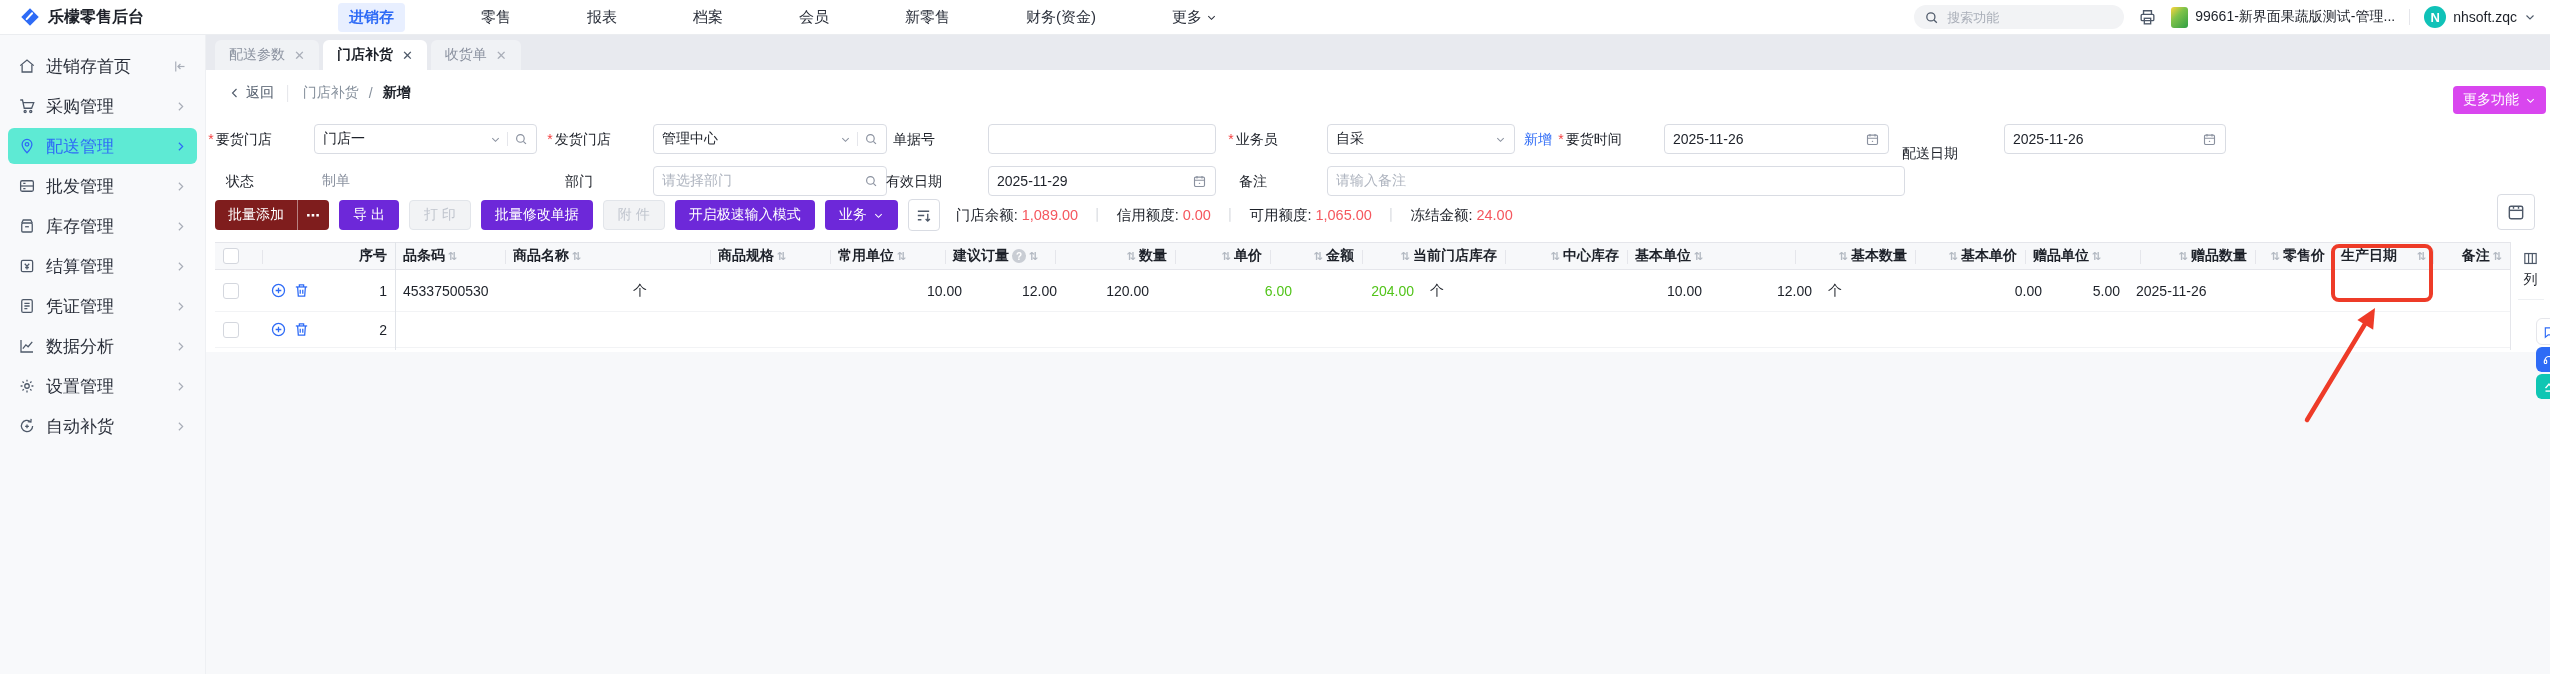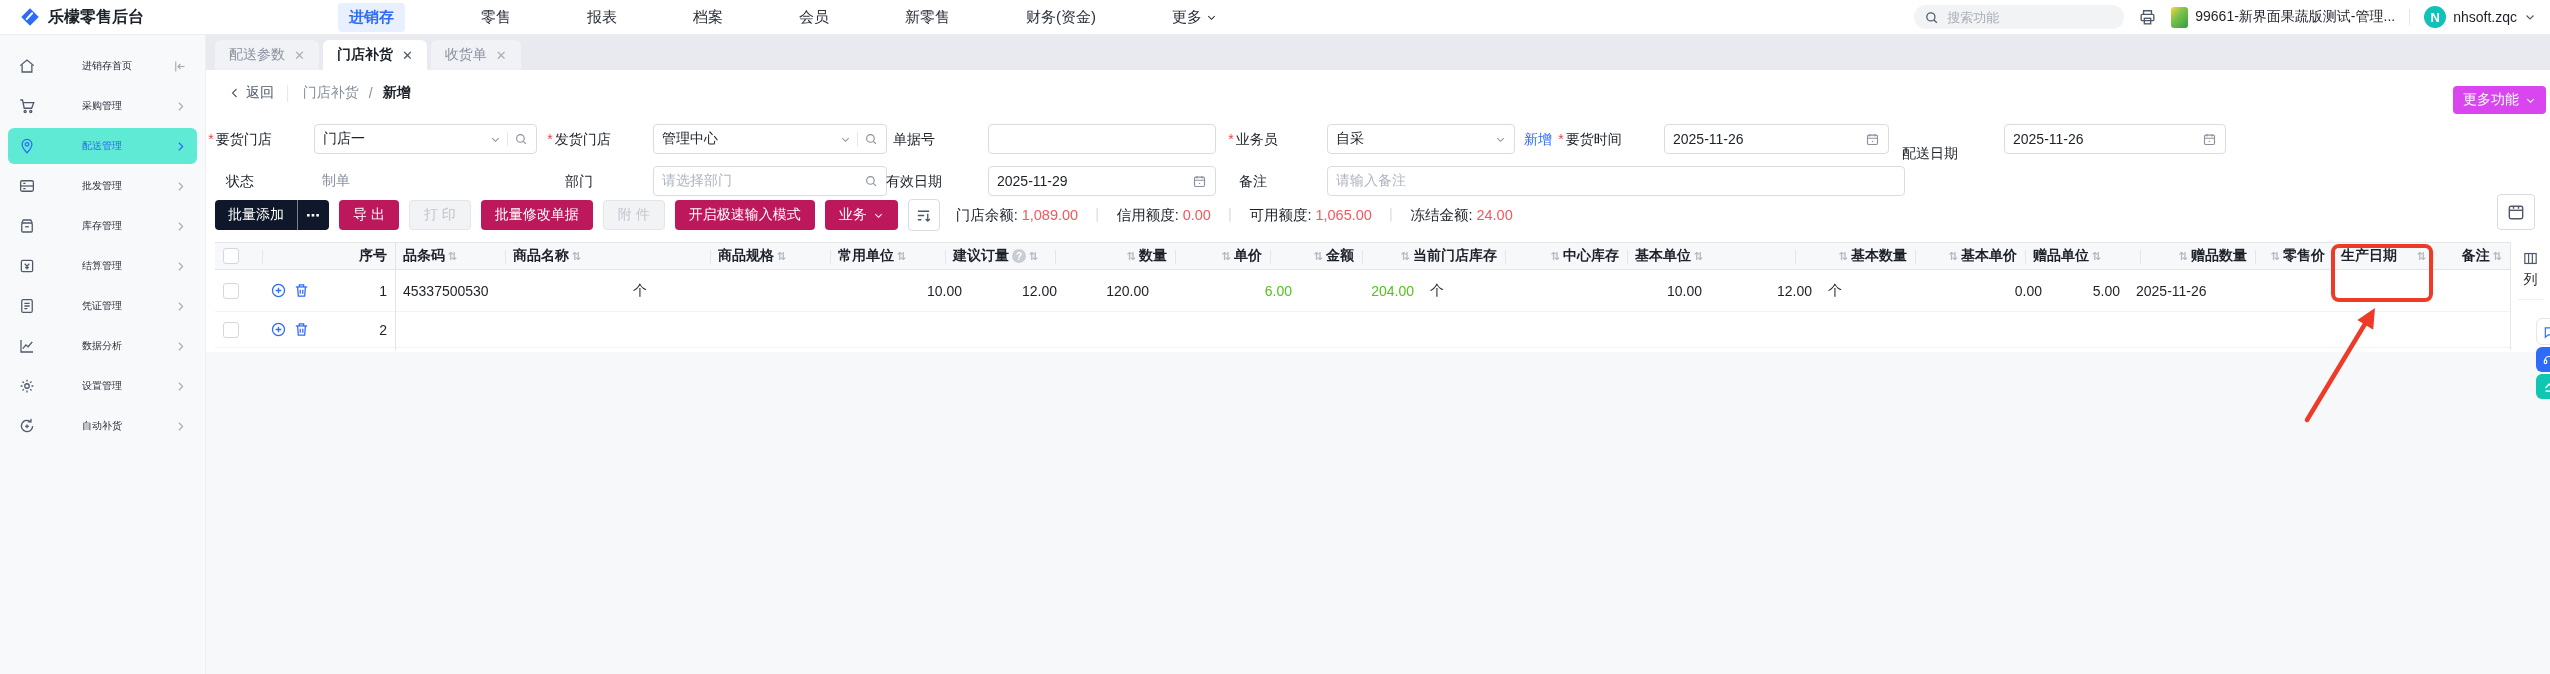--- a/index.html
+++ b/index.html
@@ -25,21 +25,21 @@
   .icon-gray{color:#4e5969;}
   .store-switch{display:flex;align-items:center;gap:7px;font-size:14px;color:#1d2129;max-width:250px;}
   .store-thumb{width:17px;height:21px;border-radius:3px;background:linear-gradient(135deg,#ffd43b 0%,#7ec24a 40%,#2f9e44 100%);flex:0 0 auto;}
   .top-divider{width:1px;height:16px;background:#e5e6eb;}
   .userbox{display:flex;align-items:center;gap:7px;font-size:14px;}
   .avatar{width:22px;height:22px;border-radius:50%;background:#10c2b8;color:#fff;display:flex;align-items:center;justify-content:center;font-size:13px;font-weight:700;}
   
   .sidebar{position:absolute;left:0;top:34px;bottom:0;width:205px;background:#f8f9fb;border-right:1px solid #eef0f3;z-index:20;}
   .side-list{padding-top:10px;}
   .side-item{height:36px;margin:4px 8px;border-radius:6px;display:flex;align-items:center;gap:10px;padding:0 10px;cursor:pointer;color:#2a2f3a;}
-  .side-item .s-label{flex:1;font-size:10px;margin-left:36px;}
+  .side-item .s-label{flex:1;font-size:17px;}
   .side-item .s-icon{color:#4e5969;}
   .side-item .s-chev{color:#a9aeb8;}
   .side-item.active{background:#5eead4;color:#2e6bf6;}
   .side-item.active .s-icon,.side-item.active .s-chev,.side-item.active .s-label{color:#2e6bf6;}
   
   .main{position:absolute;left:205px;top:34px;right:0;bottom:0;background:#f7f8fa;}
   .tabbar{position:absolute;left:0;top:0;right:0;height:36px;background:#e8eaef;display:flex;align-items:flex-end;padding-left:10px;gap:4px;}
   .tab{height:30px;border-radius:6px 6px 0 0;background:#f0f2f5;color:#8a919f;display:flex;align-items:center;gap:9px;padding:0 14px;font-size:14px;cursor:pointer;}
   .tab.active{background:#fff;color:#1d2129;font-weight:700;}
   .tab .tab-x{font-size:13px;color:#a9aeb8;cursor:pointer;}
@@ -61,24 +61,24 @@
   .fctrl .fval{flex:1;white-space:nowrap;overflow:hidden;}
   .fctrl .fph{flex:1;color:#aeb4bf;white-space:nowrap;overflow:hidden;}
   .fctrl .vbar{width:1px;height:14px;background:#e5e6eb;}
   .fctrl .fico{color:#8a919f;flex:0 0 auto;}
   .fctrl.noborder{border:none;background:transparent;}
   .fctrl.noborder .fval{color:#8a919f;}
   .flink{position:absolute;font-size:14px;color:#2e6bf6;line-height:30px;cursor:pointer;}
   
   .btnrow{position:absolute;left:10px;top:166px;height:30px;display:flex;align-items:center;gap:10px;}
   .btn{height:30px;border-radius:4px;border:none;font-size:14px;padding:0 14px;cursor:pointer;display:flex;align-items:center;gap:6px;font-family:inherit;white-space:nowrap;}
-  .btn.primary{background:#be185d;color:#fff;}
+  .btn.primary{background:#6d28d9;color:#fff;}
   .btn.disabled{background:#f2f3f5;color:#c0c5ce;border:1px solid #e2e5ea;cursor:not-allowed;}
   .splitbtn{display:flex;height:30px;border-radius:4px;overflow:hidden;cursor:pointer;}
-  .splitbtn .seg{background:#0f172a;color:#fff;display:flex;align-items:center;padding:0 13px;font-size:14px;}
+  .splitbtn .seg{background:#7f1d1d;color:#fff;display:flex;align-items:center;padding:0 13px;font-size:14px;}
   .splitbtn .seg.more{padding:0 8px;border-left:1px solid rgba(255,255,255,.45);font-weight:700;letter-spacing:1px;}
   .tool-iconbtn{width:30px;height:30px;border:1px solid #d9dce3;border-radius:4px;background:#fff;display:flex;align-items:center;justify-content:center;color:#4e5969;cursor:pointer;}
   .stats{display:flex;align-items:center;gap:12px;font-size:14.5px;margin-left:6px;white-space:nowrap;}
   .stat-label{color:#1d2129;}
   .stat-value{color:#f5575e;margin-left:4px;}
   .stat-sep{color:#d8dbe0;}
   .card-btn{position:absolute;left:2292px;top:160px;width:36px;height:34px;border:1px solid #d9dce3;border-radius:4px;background:#fff;display:flex;align-items:center;justify-content:center;color:#4e5969;cursor:pointer;}
   
   .tablewrap{position:absolute;left:10px;top:208px;width:2295px;}
   .thead{display:flex;height:28px;background:#f7f8fa;border-top:1px solid #e5e6eb;border-bottom:1px solid #e5e6eb;box-sizing:border-box;}

